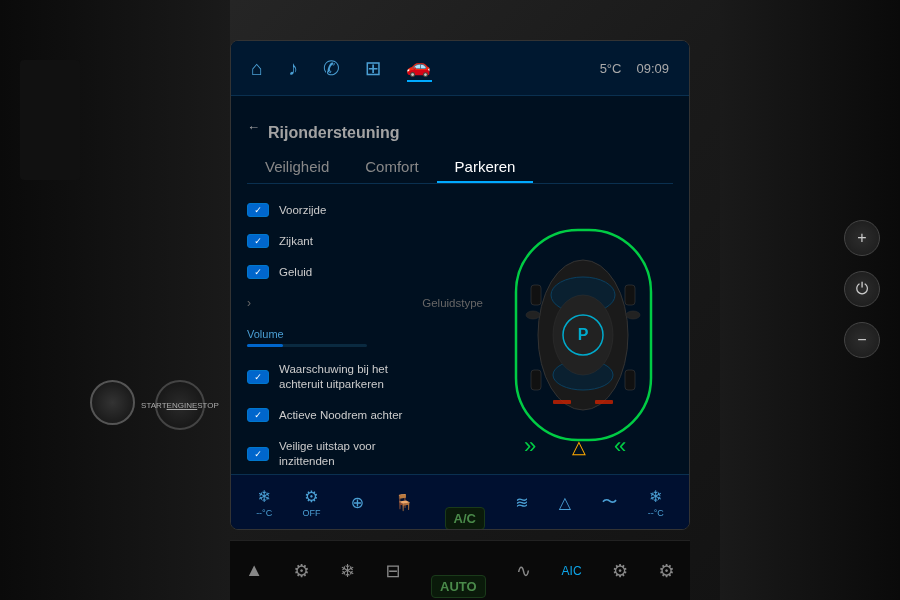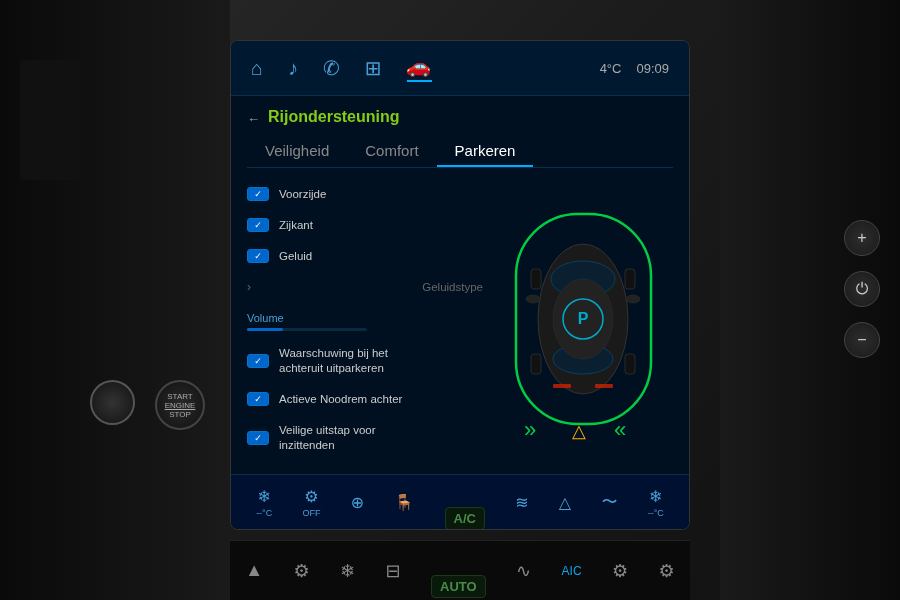--- a/index.html
+++ b/index.html
@@ -47,21 +47,21 @@
     .start-stop-btn {
       position: absolute;
       left: 155px;
       top: 380px;
       width: 50px;
       height: 50px;
       border-radius: 50%;
       background: radial-gradient(circle, #2a2a2a, #111);
       border: 2px solid #444;
       display: flex;
-      flex-direction: column;
+      flex-direction: row;
       align-items: center;
       justify-content: center;
       color: #888;
       font-size: 7px;
       text-align: center;
     }
 
     .knob-left {
       position: absolute;
       left: 90px;
@@ -169,23 +169,24 @@
     .breadcrumb {
       display: flex;
       align-items: center;
       gap: 8px;
       margin-bottom: 10px;
       color: #aaa;
       font-size: 13px;
     }
 
     .page-title {
-      color: #84cc16;
+      color: #a3a3a3;
       font-size: 16px;
       font-weight: bold;
+      margin-top: 16px;
     }
 
     
     .tabs {
       display: flex;
       gap: 0;
       margin-bottom: 14px;
       border-bottom: 1px solid #0a3050;
     }
 
@@ -387,21 +388,21 @@
 
     <div class="top-bar">
       <div class="nav-icons">
         <div class="nav-icon">⌂</div>
         <div class="nav-icon">♪</div>
         <div class="nav-icon">✆</div>
         <div class="nav-icon">⊞</div>
         <div class="nav-icon active">🚗</div>
       </div>
       <div class="status-bar">
-        <span>4°C</span>
+        <span>5°C</span>
         <span>09:09</span>
       </div>
     </div>
 
     <div class="content-area">
 
       <div class="breadcrumb">
         <span>←</span>
         <span class="page-title">Rijondersteuning</span>
       </div>

